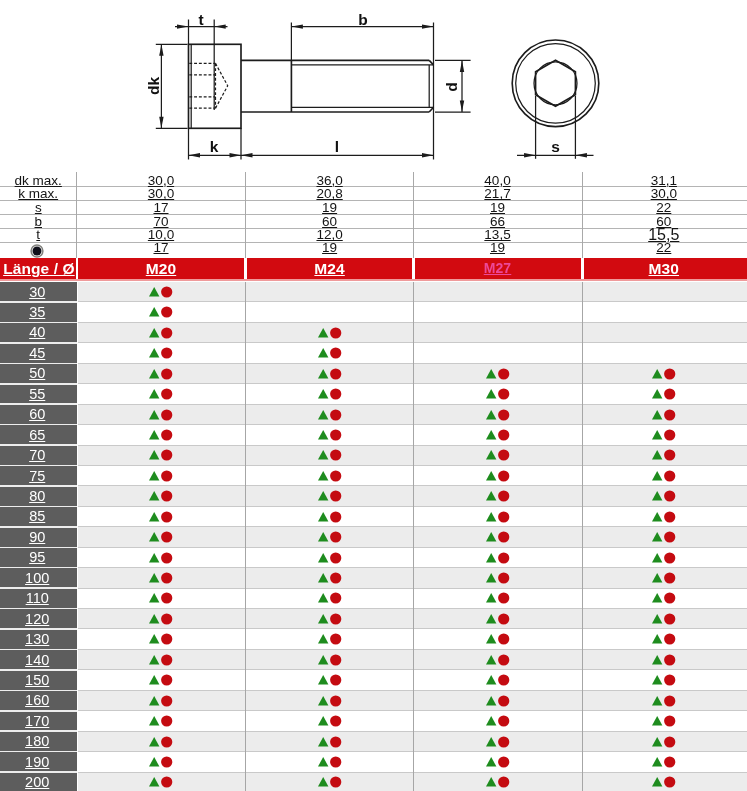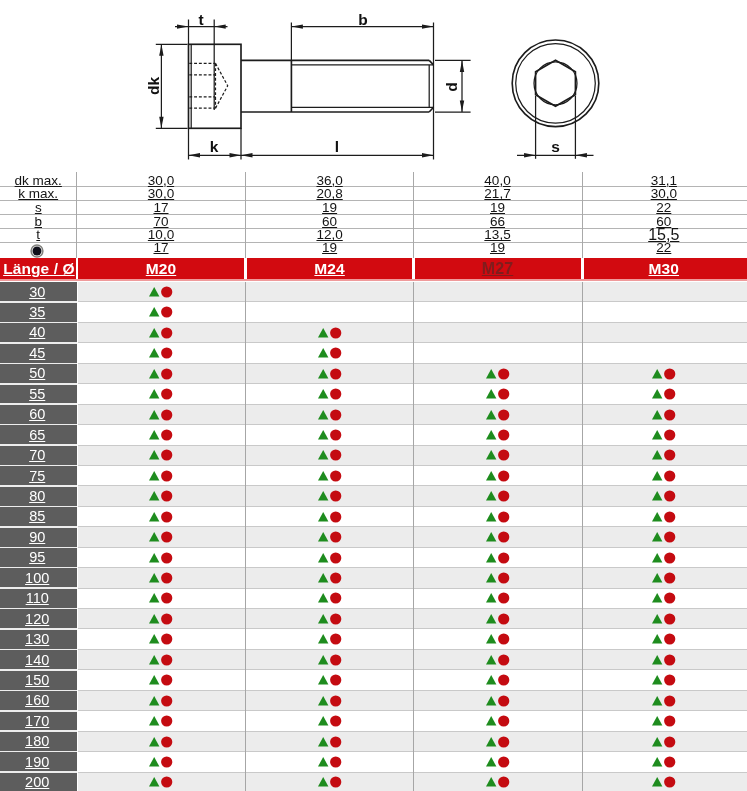--- a/index.html
+++ b/index.html
@@ -180,21 +180,21 @@
 
 <div>
 <div class="abs" style="left:0;top:258.4px;width:747px;height:20.9px;background:#d20a10"></div>
 <div class="abs" style="left:75.5px;top:258.4px;width:2.5px;height:20.9px;background:#fff"></div>
 <div class="abs" style="left:244.3px;top:258.4px;width:2.299999999999983px;height:20.9px;background:#fff"></div>
 <div class="abs" style="left:412.3px;top:258.4px;width:2.3000000000000114px;height:20.9px;background:#fff"></div>
 <div class="abs" style="left:581.3px;top:258.4px;width:2.300000000000068px;height:20.9px;background:#fff"></div>
 <div class="cell" style="left:0.8999999999999986px;top:258.4px;width:76px;height:20.9px;line-height:21.5px;font-size:15.5px;font-weight:bold;color:#fff;letter-spacing:0.1px">Länge / Ø</div>
 <div class="cell" style="left:101.0px;top:258.4px;width:120px;height:20.9px;line-height:21.5px;font-size:15.5px;font-weight:bold;color:#fff;letter-spacing:0.1px">M20</div>
 <div class="cell" style="left:269.6px;top:258.4px;width:120px;height:20.9px;line-height:21.5px;font-size:15.5px;font-weight:bold;color:#fff;letter-spacing:0.1px">M24</div>
-<div class="cell" style="left:437.5px;top:258.4px;width:120px;height:20.9px;line-height:21.5px;font-size:16px;font-weight:bold;color:#7f1d1d;letter-spacing:0.1px">M27</div>
+<div class="cell" style="left:437.5px;top:258.4px;width:120px;height:20.9px;line-height:21.5px;font-size:14px;font-weight:bold;color:#ec4899;letter-spacing:0.1px">M27</div>
 <div class="cell" style="left:603.8px;top:258.4px;width:120px;height:20.9px;line-height:21.5px;font-size:15.5px;font-weight:bold;color:#fff;letter-spacing:0.1px">M30</div>
 <div class="abs" style="left:0;top:279.29999999999995px;width:747px;height:1.5px;background:#ef9a9b"></div>
 </div>
 
 <div>
 <div class="abs" style="left:0;top:281.60px;width:76.5px;height:20.44px;background:#5d5d5d"></div>
 <div class="cell" style="left:-2.8px;top:281.60px;width:80px;height:20.44px;line-height:20.44px;font-size:14.5px;color:#fff">30</div>
 <div class="abs" style="left:78px;top:281.60px;width:669px;height:20.44px;background:#ececec"></div>
 <svg class="abs" style="left:149.2px;top:284.8px" width="25" height="14" viewBox="0 0 25 14">
       <polygon points="5.2,2.1 10.4,11.5 0,11.5" fill="#1e8c1e"></polygon>

